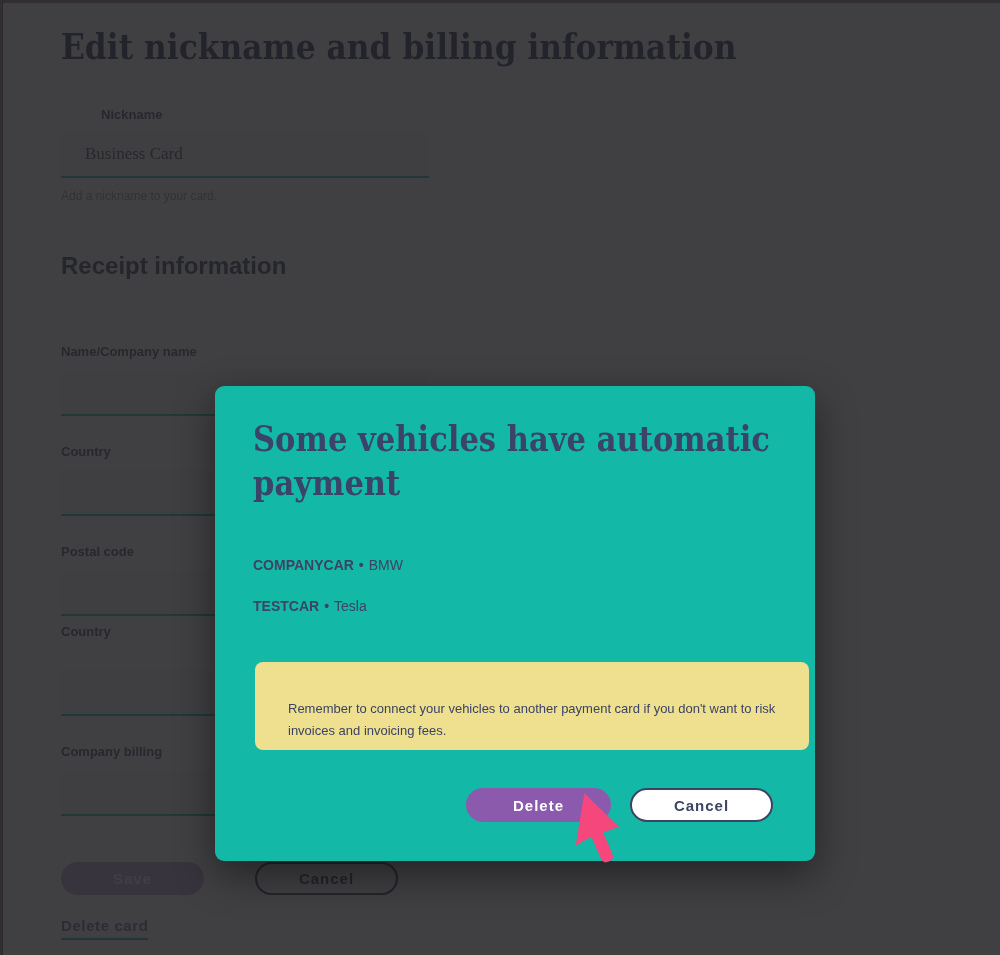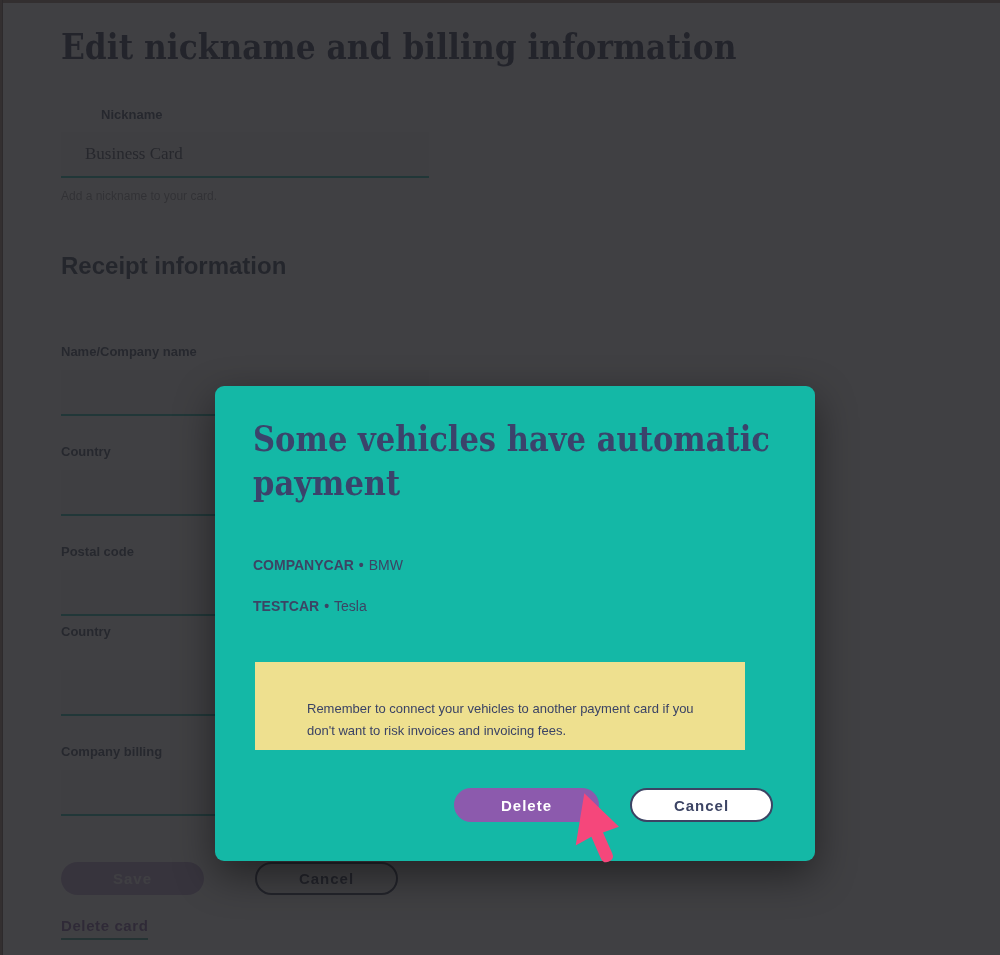--- a/index.html
+++ b/index.html
@@ -40,24 +40,24 @@
   
   .modal { position:absolute; left:215px; top:386px; width:600px; height:475px; z-index:20;
     background:#14b8a6; border-radius:9px; box-shadow:0 14px 40px rgba(0,0,0,0.45); }
   .modal-title { position:absolute; left:38px; top:30px; font-family:"DejaVu Serif", serif;
     font-weight:700; font-size:36px; line-height:44px; color:#3b436b; width:640px;
     transform:scaleX(0.85); transform-origin:left top; }
   .vehicles { position:absolute; left:38px; top:170px; }
   .vehicle-row { font-size:14px; color:#3c4464; margin-bottom:23px; line-height:18px; }
   .vehicle-name { font-weight:700; }
   .vehicle-sep { font-weight:700; padding:0 5px; }
-  .notice { position:absolute; left:40px; top:276px; width:490px; height:88px;
-    background:#eee08f; padding:36px 22px 0 52px; font-size:13px; line-height:22px; color:#3b4365; }
+  .notice { position:absolute; left:40px; top:276px; width:554px; height:88px;
+    background:#eee08f; padding:36px 22px 0 33px; font-size:13px; line-height:22px; color:#3b4365;border-radius:8px; }
   .modal-btns { position:absolute; left:0; top:402px; width:558px; display:flex;
-    justify-content:flex-end; gap:31px; }
+    justify-content:flex-end; gap:19px; }
   .btn-delete { width:145px; height:34px; border-radius:17px; background:#8c5aad;
     color:#ffffff; border:none; }
   .btn-cancel-modal { width:143px; height:34px; border-radius:17px; background:#ffffff;
     color:#3c4464; border:2px solid #3c4464; }
 
   .cursor-icon { position:absolute; left:358px; top:405px; z-index:30; transform:rotate(-6deg); }
 </style>
 </head>
 <body>
 

